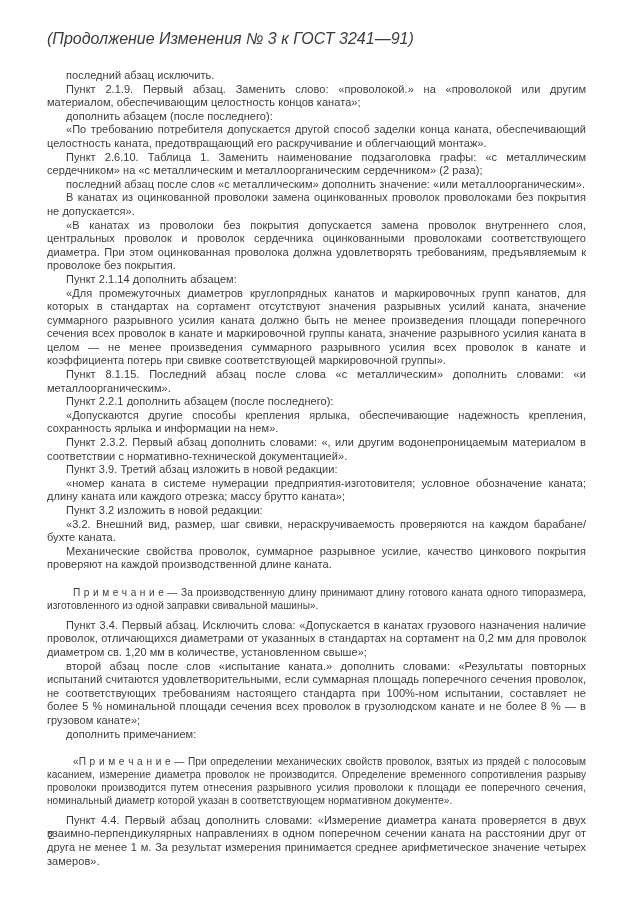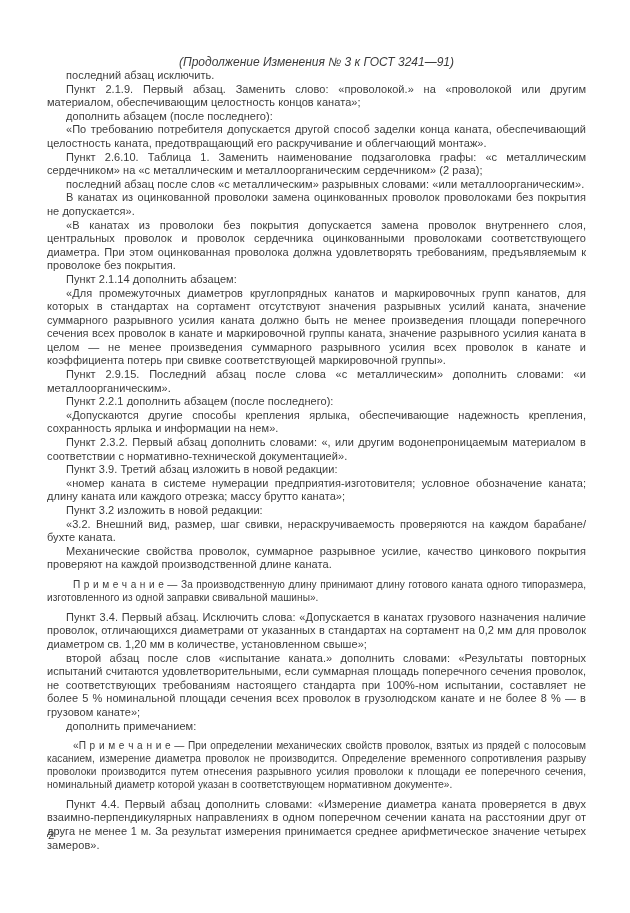--- a/index.html
+++ b/index.html
@@ -13,26 +13,26 @@
   }
   .page {
     position: relative;
     width: 630px;
     height: 913px;
     background: #ffffff;
     overflow: hidden;
   }
   .running-title {
     position: absolute;
-    top: 55px;
+    top: 32px;
     left: 47px;
     width: 539px;
-    text-align: center;
+    text-align: left;
     font-style: italic;
-    font-size: 12px;
+    font-size: 16px;
     line-height: 14px;
   }
   .body-text {
     position: absolute;
     top: 69px;
     left: 47px;
     width: 539px;
   }
   .body-text p {
     margin: 0;
@@ -40,21 +40,21 @@
     line-height: 13.6px;
     text-align: justify;
     text-indent: 19px;
     letter-spacing: 0.05px;
     hyphens: auto;
   }
   .body-text p.note {
     font-size: 10.1px;
     line-height: 12.9px;
     text-indent: 26px;
-    margin-top: 7px;
+    margin-top: 15px;
     margin-bottom: 6px;
   }
   .page-number {
     position: absolute;
     left: 48px;
     top: 828px;
     font-size: 11.5px;
     line-height: 14px;
   }
 </style>
@@ -64,26 +64,26 @@
 <div class="page">
 
   <div class="running-title">(Продолжение Изменения № 3 к ГОСТ 3241—91)</div>
 
   <main class="body-text">
     <p>последний абзац исключить.</p>
     <p>Пункт 2.1.9. Первый абзац. Заменить слово: «проволокой.» на «проволокой или другим материалом, обеспечивающим целостность концов каната»;</p>
     <p>дополнить абзацем (после последнего):</p>
     <p>«По требованию потребителя допускается другой способ заделки конца каната, обеспечивающий целостность каната, предотвращающий его раскручивание и облегчающий монтаж».</p>
     <p>Пункт 2.6.10. Таблица 1. Заменить наименование подзаголовка графы: «с металлическим сердечником» на «с металлическим и металлоорганическим сердечником» (2 раза);</p>
-    <p>последний абзац после слов «с металлическим» разрывных словами: «или металлоорганическим».</p>
+    <p>последний абзац после слов «с металлическим» дополнить значение: «или металлоорганическим».</p>
     <p>В канатах из оцинкованной проволоки замена оцинкованных проволок проволоками без покрытия не допускается».</p>
     <p>«В канатах из проволоки без покрытия допускается замена проволок внутреннего слоя, центральных проволок и проволок сердечника оцинкованными проволоками соответствующего диаметра. При этом оцинкованная проволока должна удовлетворять требованиям, предъявляемым к проволоке без покрытия.</p>
     <p>Пункт 2.1.14 дополнить абзацем:</p>
     <p>«Для промежуточных диаметров круглопрядных канатов и маркировочных групп канатов, для которых в стандартах на сортамент отсутствуют значения разрывных усилий каната, значение суммарного разрывного усилия каната должно быть не менее произведения площади поперечного сечения всех проволок в канате и маркировочной группы каната, значение разрывного усилия каната в целом — не менее произведения суммарного разрывного усилия всех проволок в канате и коэффициента потерь при свивке соответствующей маркировочной группы».</p>
-    <p>Пункт 2.9.15. Последний абзац после слова «с металлическим» дополнить словами: «и металлоорганическим».</p>
+    <p>Пункт 8.1.15. Последний абзац после слова «с металлическим» дополнить словами: «и металлоорганическим».</p>
     <p>Пункт 2.2.1 дополнить абзацем (после последнего):</p>
     <p>«Допускаются другие способы крепления ярлыка, обеспечивающие надежность крепления, сохранность ярлыка и информации на нем».</p>
     <p>Пункт 2.3.2. Первый абзац дополнить словами: «, или другим водонепроницаемым материалом в соответствии с нормативно-технической документацией».</p>
     <p>Пункт 3.9. Третий абзац изложить в новой редакции:</p>
     <p>«номер каната в системе нумерации предприятия-изготовителя; условное обозначение каната; длину каната или каждого отрезка; массу брутто каната»;</p>
     <p>Пункт 3.2 изложить в новой редакции:</p>
     <p>«3.2. Внешний вид, размер, шаг свивки, нераскручиваемость проверяются на каждом барабане/бухте каната.</p>
     <p>Механические свойства проволок, суммарное разрывное усилие, качество цинкового покрытия проверяют на каждой производственной длине каната.</p>
     <p class="note">П р и м е ч а н и е — За производственную длину принимают длину готового каната одного типоразмера, изготовленного из одной заправки свивальной машины».</p>
     <p>Пункт 3.4. Первый абзац. Исключить слова: «Допускается в канатах грузового назначения наличие проволок, отличающихся диаметрами от указанных в стандартах на сортамент на 0,2 мм для проволок диаметром св. 1,20 мм в количестве, установленном свыше»;</p>

